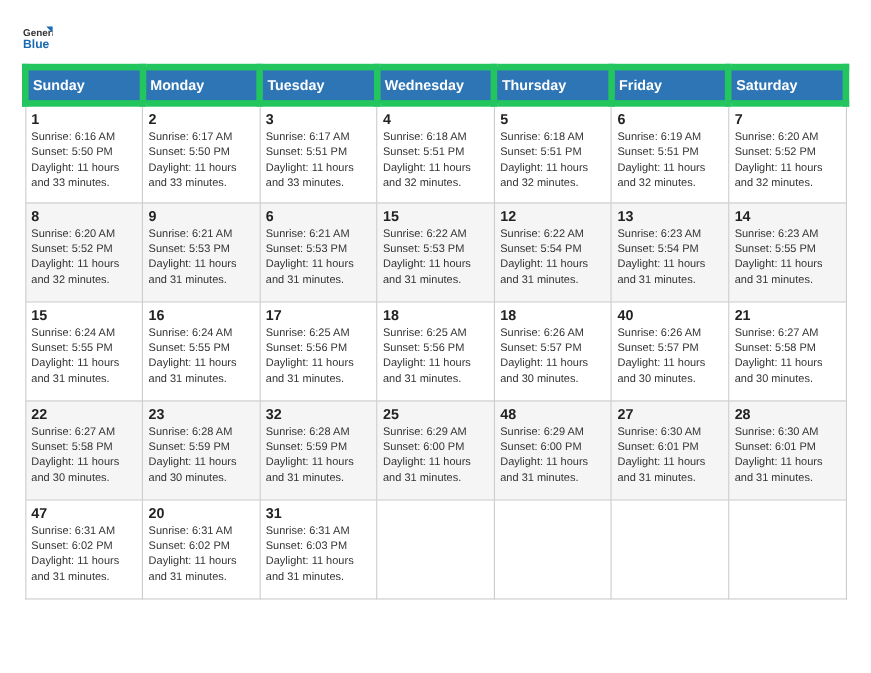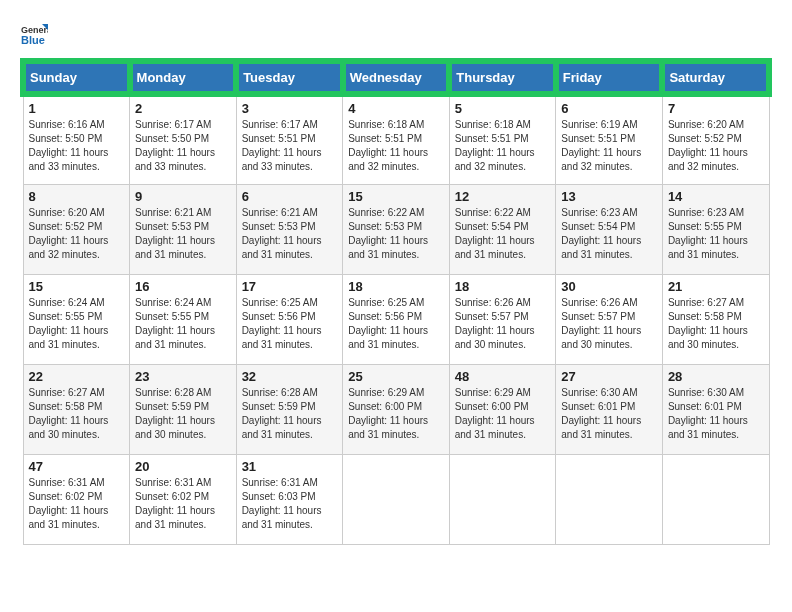--- a/index.html
+++ b/index.html
@@ -243,21 +243,21 @@
 and 31 minutes.</div>
         </td>
         <td>
           <span class="day-number">18</span>
           <div class="day-info" style="white-space: pre-line;">Sunrise: 6:26 AM
 Sunset: 5:57 PM
 Daylight: 11 hours
 and 30 minutes.</div>
         </td>
         <td>
-          <span class="day-number">30</span>
+          <span class="day-number">40</span>
           <div class="day-info" style="white-space: pre-line;">Sunrise: 6:26 AM
 Sunset: 5:57 PM
 Daylight: 11 hours
 and 30 minutes.</div>
         </td>
         <td>
           <span class="day-number">21</span>
           <div class="day-info" style="white-space: pre-line;">Sunrise: 6:27 AM
 Sunset: 5:58 PM
 Daylight: 11 hours

